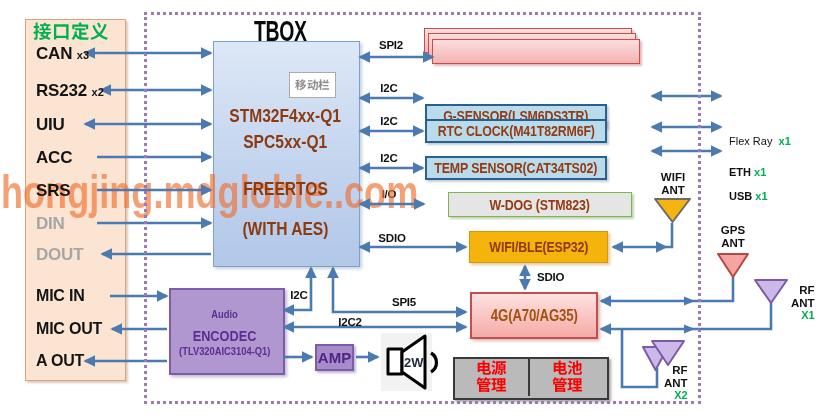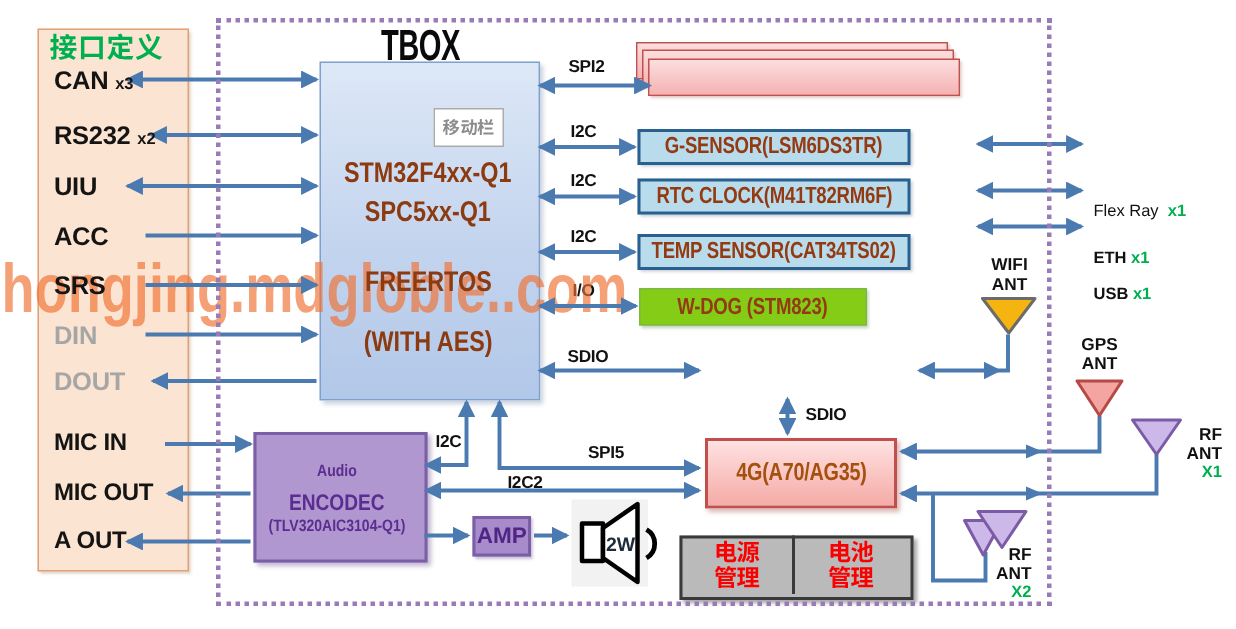--- a/index.html
+++ b/index.html
@@ -47,25 +47,25 @@
 
   .flashback{position:absolute;width:208px;height:25px;box-sizing:border-box;
              border:1.5px solid #c2504e;
              background:linear-gradient(180deg,#fcdede 0%,#f5b2b2 100%);
              box-shadow:1.5px 1.5px 2px rgba(160,60,60,.35);}
   .flash{left:437px;top:44px;width:208px;height:25px;border:1.5px solid #c2504e;
          background:linear-gradient(180deg,#fcdada 0%,#f3a8a8 100%);color:#943a12;
          font-size:15.5px;box-shadow:2px 2px 3px rgba(160,60,60,.35);}
   .sensor{width:182px;height:24px;border:2px solid #2a608e;background:#b9dcec;
           color:#943a12;font-size:15.5px;box-shadow:1.5px 1.5px 2px rgba(90,110,140,.35);}
-  .gsensor{left:425px;top:86px;}
+  .gsensor{left:425px;top:104px;}
   .rtc{left:425px;top:119px;}
   .temp{left:425px;top:156px;}
-  .wdog{left:426px;top:192px;width:152px;height:25px;border:1.5px solid #7db844;
-        background:#84cc16;color:#943a12;font-size:15.5px;
+  .wdog{left:448px;top:192px;width:184px;height:25px;border:1.5px solid #7db844;
+        background:#e5e5e5;color:#943a12;font-size:15.5px;
         box-shadow:1.5px 1.5px 2px rgba(100,140,70,.4);}
   .wifible{left:469px;top:231px;width:139px;height:32px;border:1.5px solid #d3970a;
            background:#f6b30b;color:#8f3a10;font-size:15.5px;
            box-shadow:2px 2px 3px rgba(170,120,20,.4);}
   .modem{left:470px;top:292px;width:128px;height:47px;border:2px solid #c0504d;
          background:linear-gradient(180deg,#fee2e2 0%,#f9c3c0 55%,#f5aba7 100%);
          color:#a4500f;font-size:16.5px;box-shadow:2px 2px 3px rgba(170,80,70,.4);}
   .powerbox{left:453px;top:357px;width:152px;height:39px;border:2px solid #3a3a3a;
             background:#bababa;box-shadow:2px 2px 2.5px rgba(60,60,60,.45);}
   .powerdiv{left:528px;top:357px;width:2px;height:39px;background:#3a3a3a;}
@@ -118,20 +118,23 @@
   </div>
   <div class="comp sensor rtc">
     <span class="ctext">RTC CLOCK(M41T82RM6F)</span>
   </div>
   <div class="comp sensor temp">
     <span class="ctext">TEMP SENSOR(CAT34TS02)</span>
   </div>
   <div class="comp wdog">
     <span class="ctext">W-DOG (STM823)</span>
   </div>
+  <div class="comp wifible">
+    <span class="ctext">WIFI/BLE(ESP32)</span>
+  </div>
   <div class="comp modem">
     <span class="ctext">4G(A70/AG35)</span>
   </div>
 
   <div class="abs powerbox"></div>
   <div class="abs powerdiv"></div>
 
   <div class="abs audio"></div>
   <div class="comp amp">
     <span style="font-weight:bold;">AMP</span>

